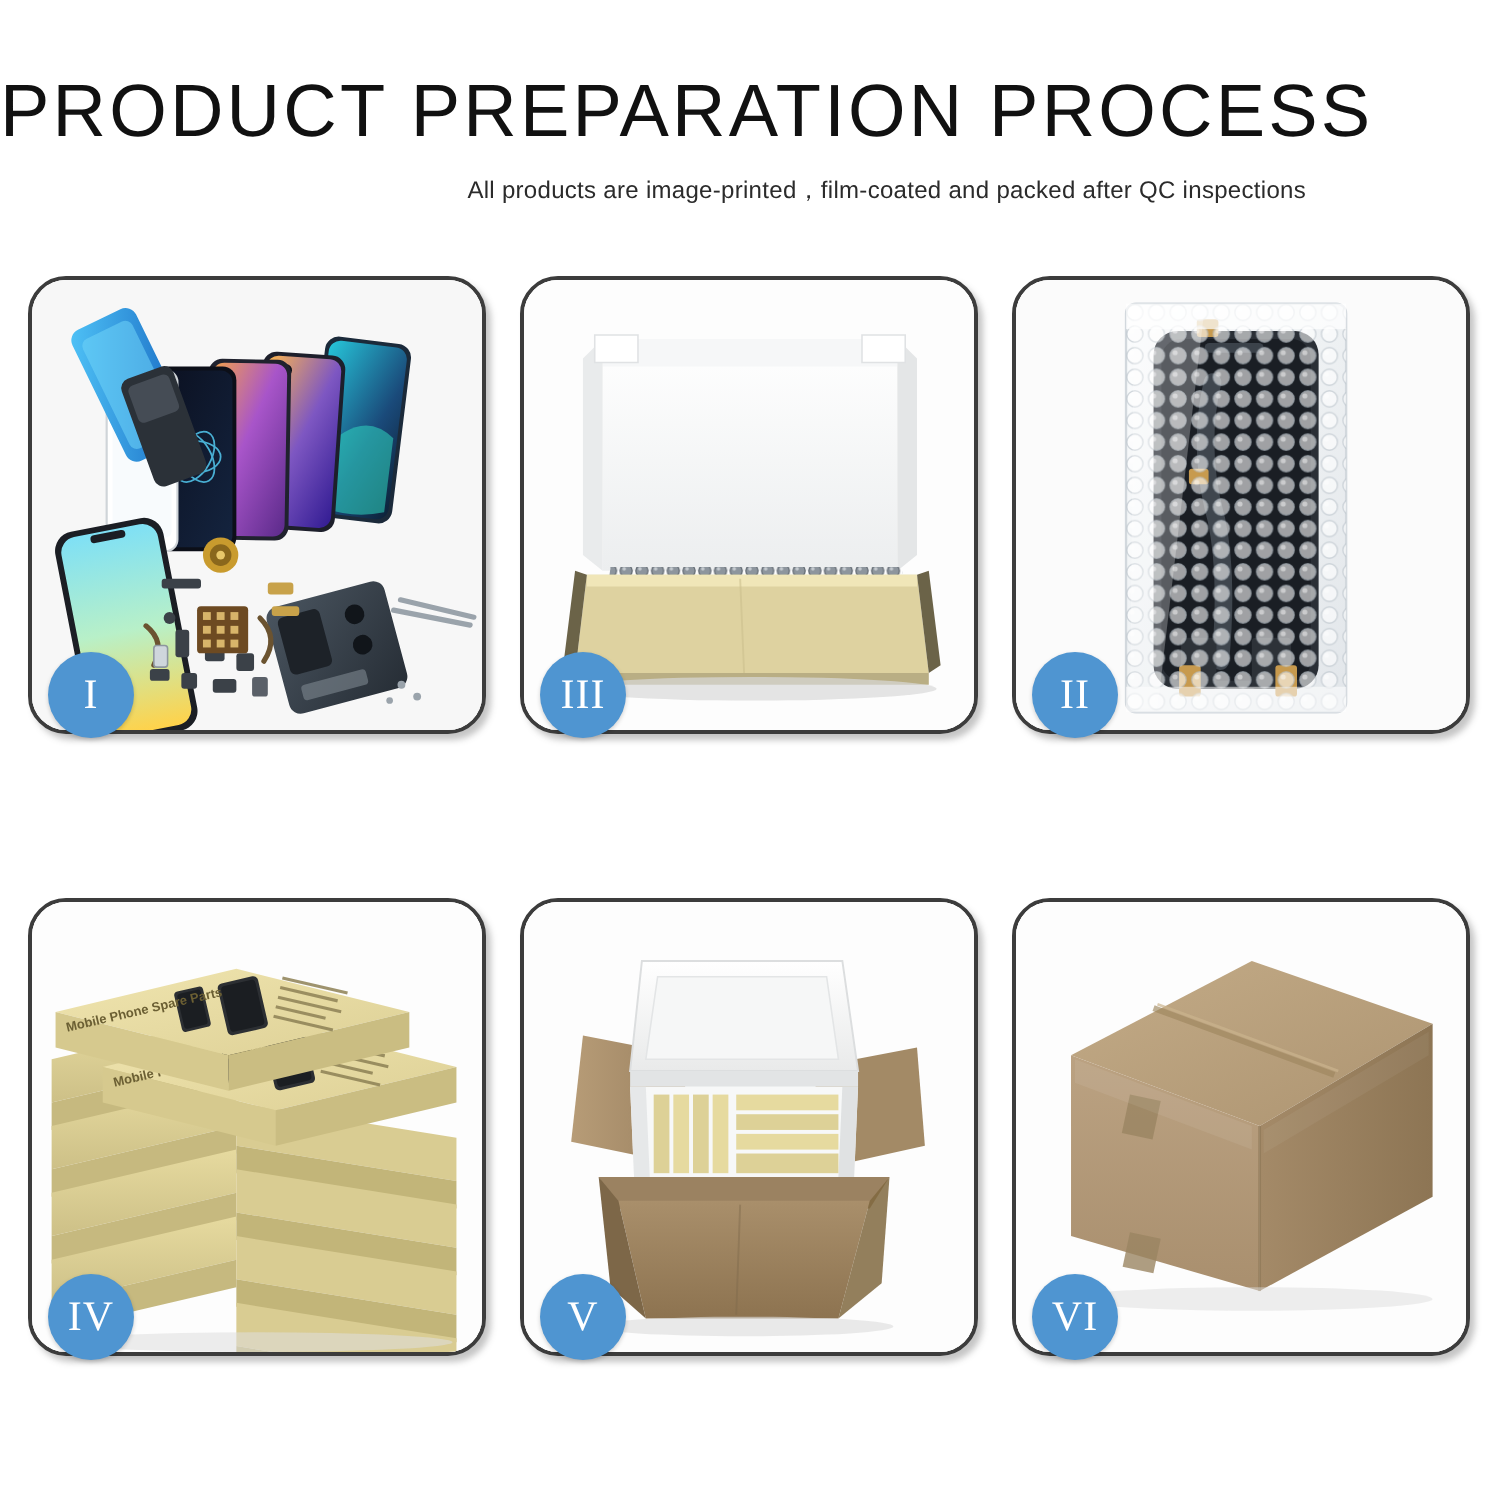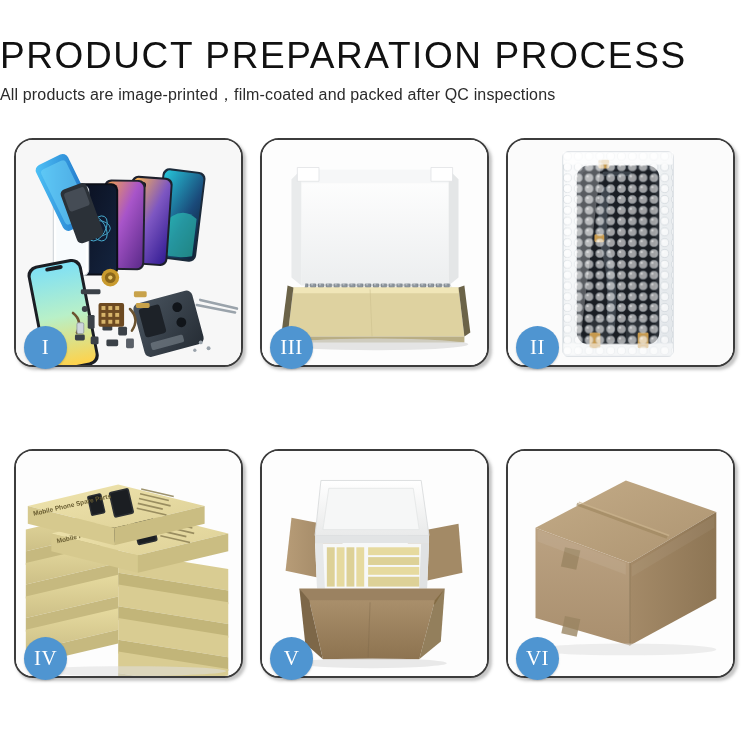--- a/index.html
+++ b/index.html
@@ -19,34 +19,34 @@
     height: 750px;
     box-sizing: border-box;
   }
 
   
   .header {
     position: absolute;
     top: 34px;
     left: 0;
     width: 653px;
-    text-align: left;
+    text-align: right;
   }
   .title {
     font-size: 37px;
     font-weight: 400;
     letter-spacing: 1.6px;
     color: #111111;
     line-height: 44px;
     white-space: nowrap;
     font-family: "Liberation Sans", sans-serif;
   }
   .subtitle {
     margin-top: 7px;
-    font-size: 16px;
+    font-size: 12px;
     font-weight: 400;
     color: #2b2b2b;
     letter-spacing: 0.15px;
     line-height: 20px;
     white-space: nowrap;
     font-family: "Liberation Sans", sans-serif;
   }
 
   
   .grid {

